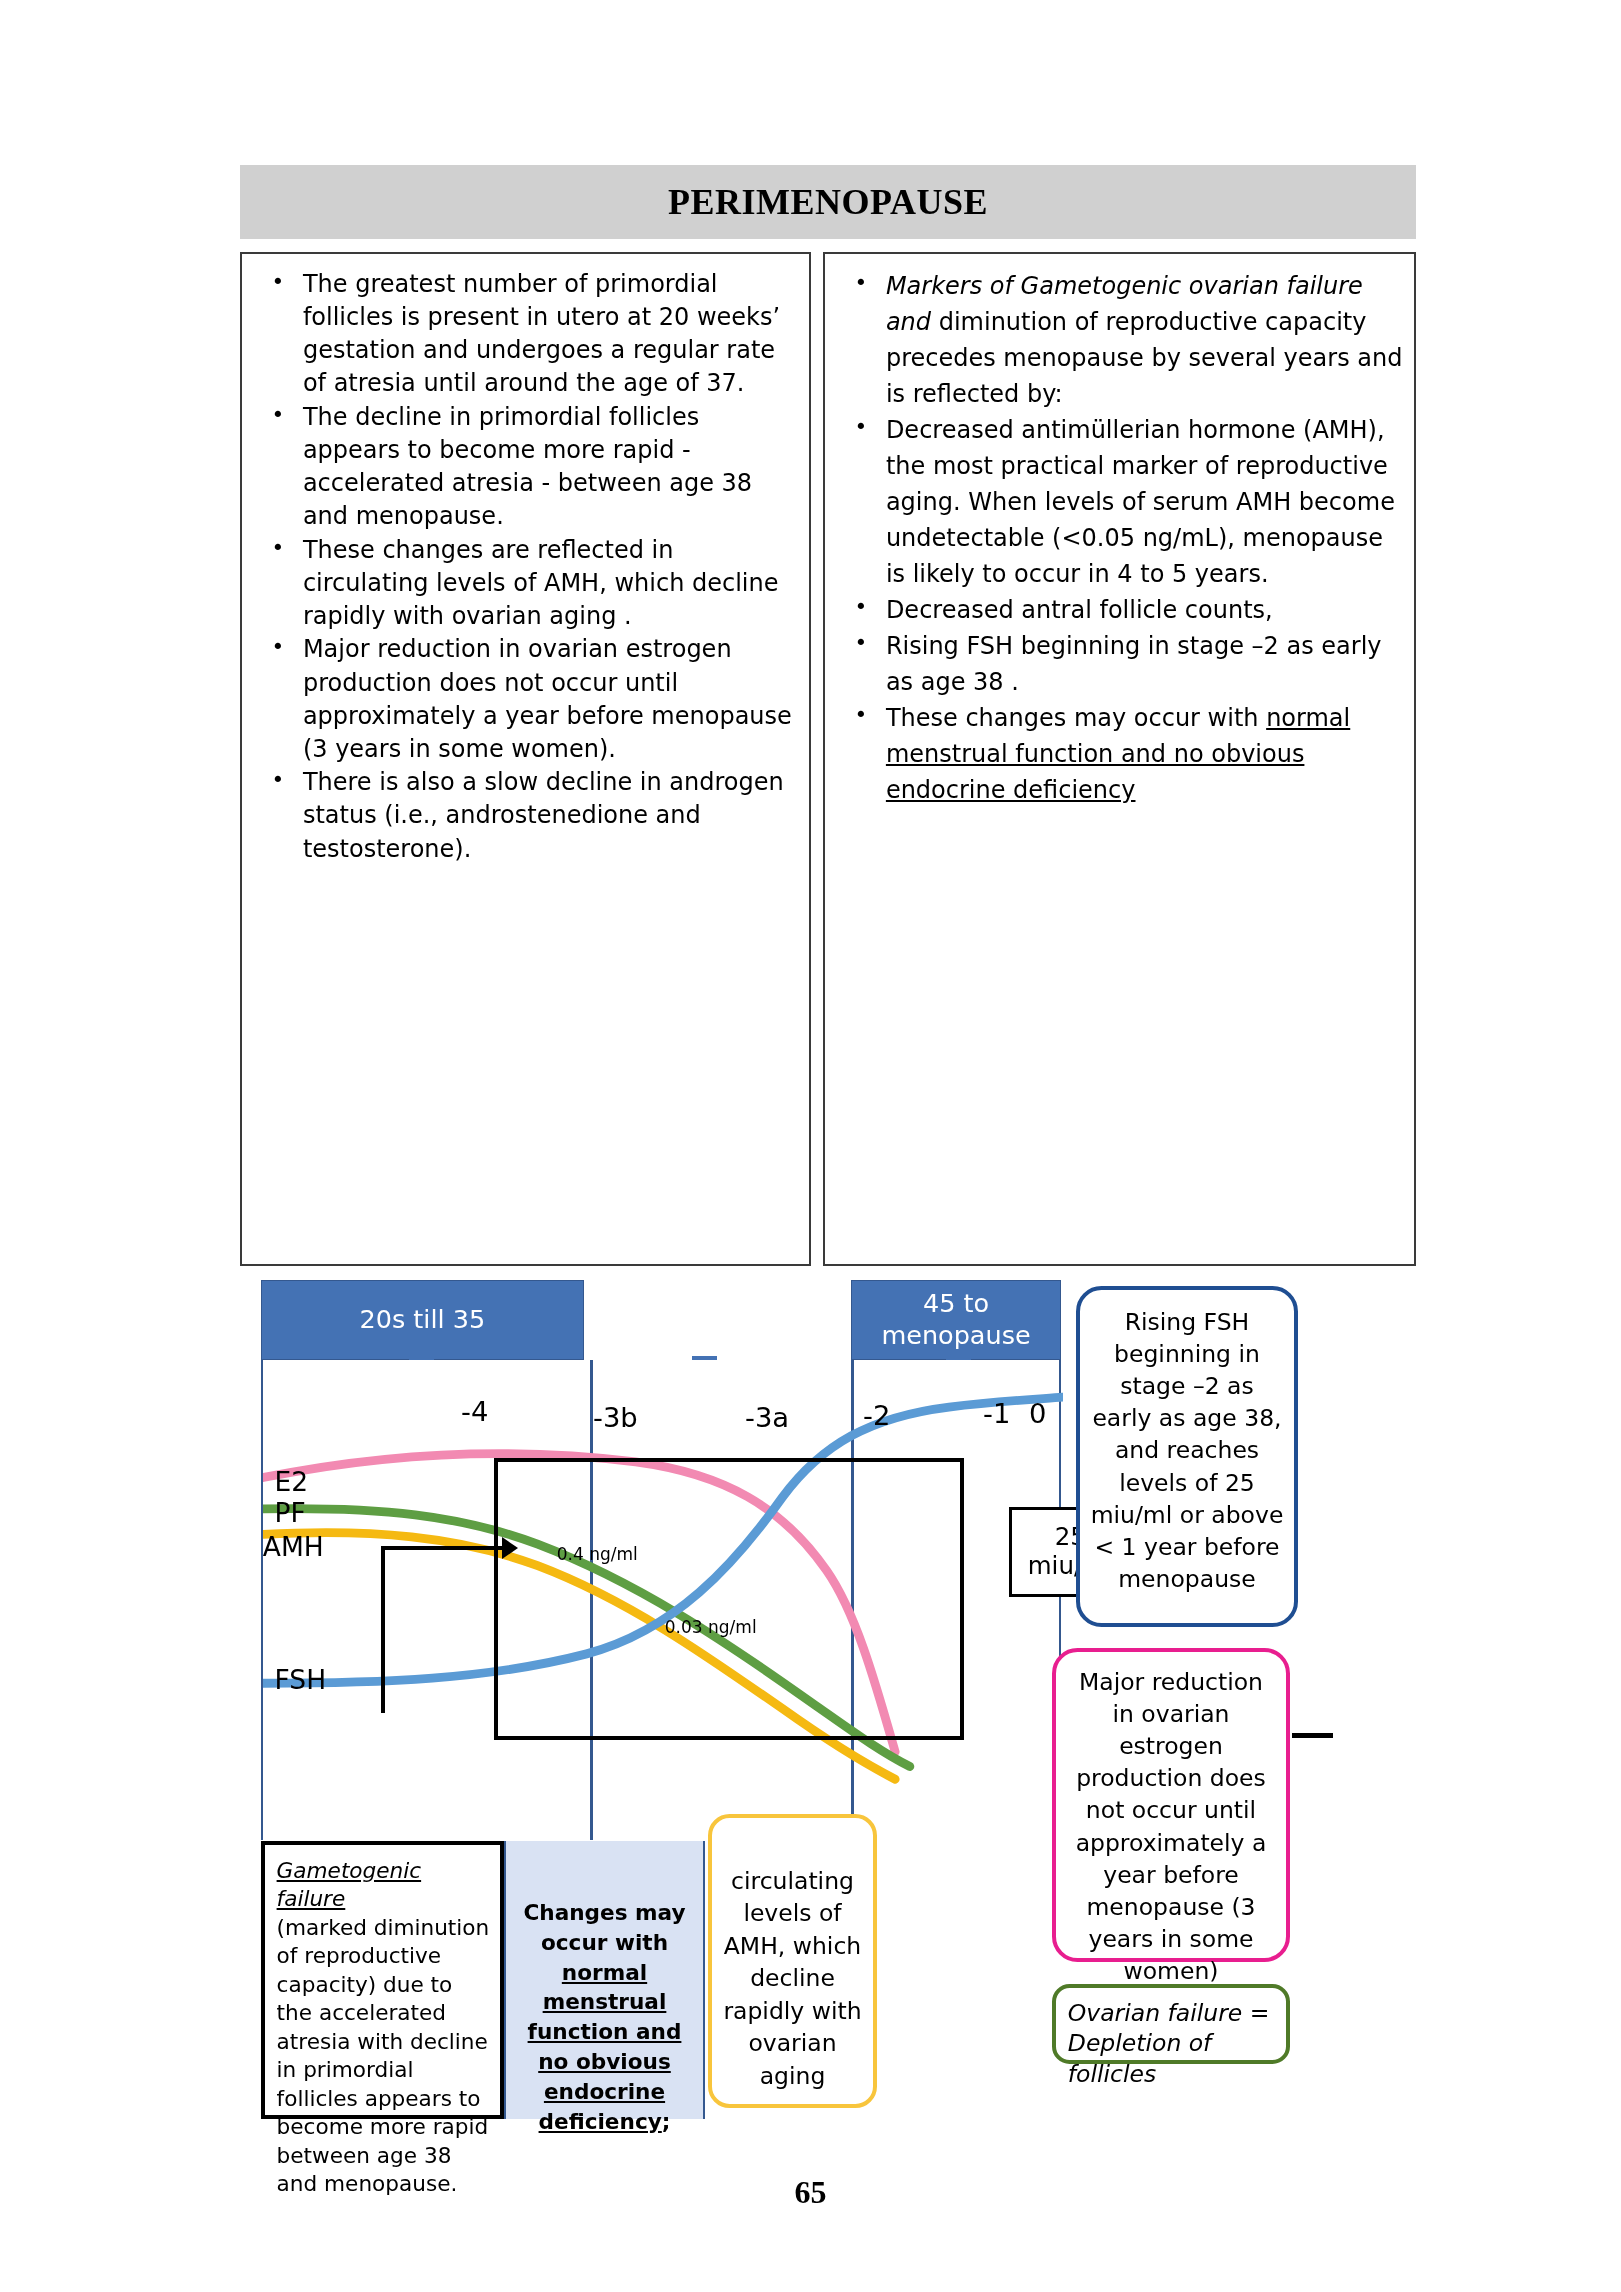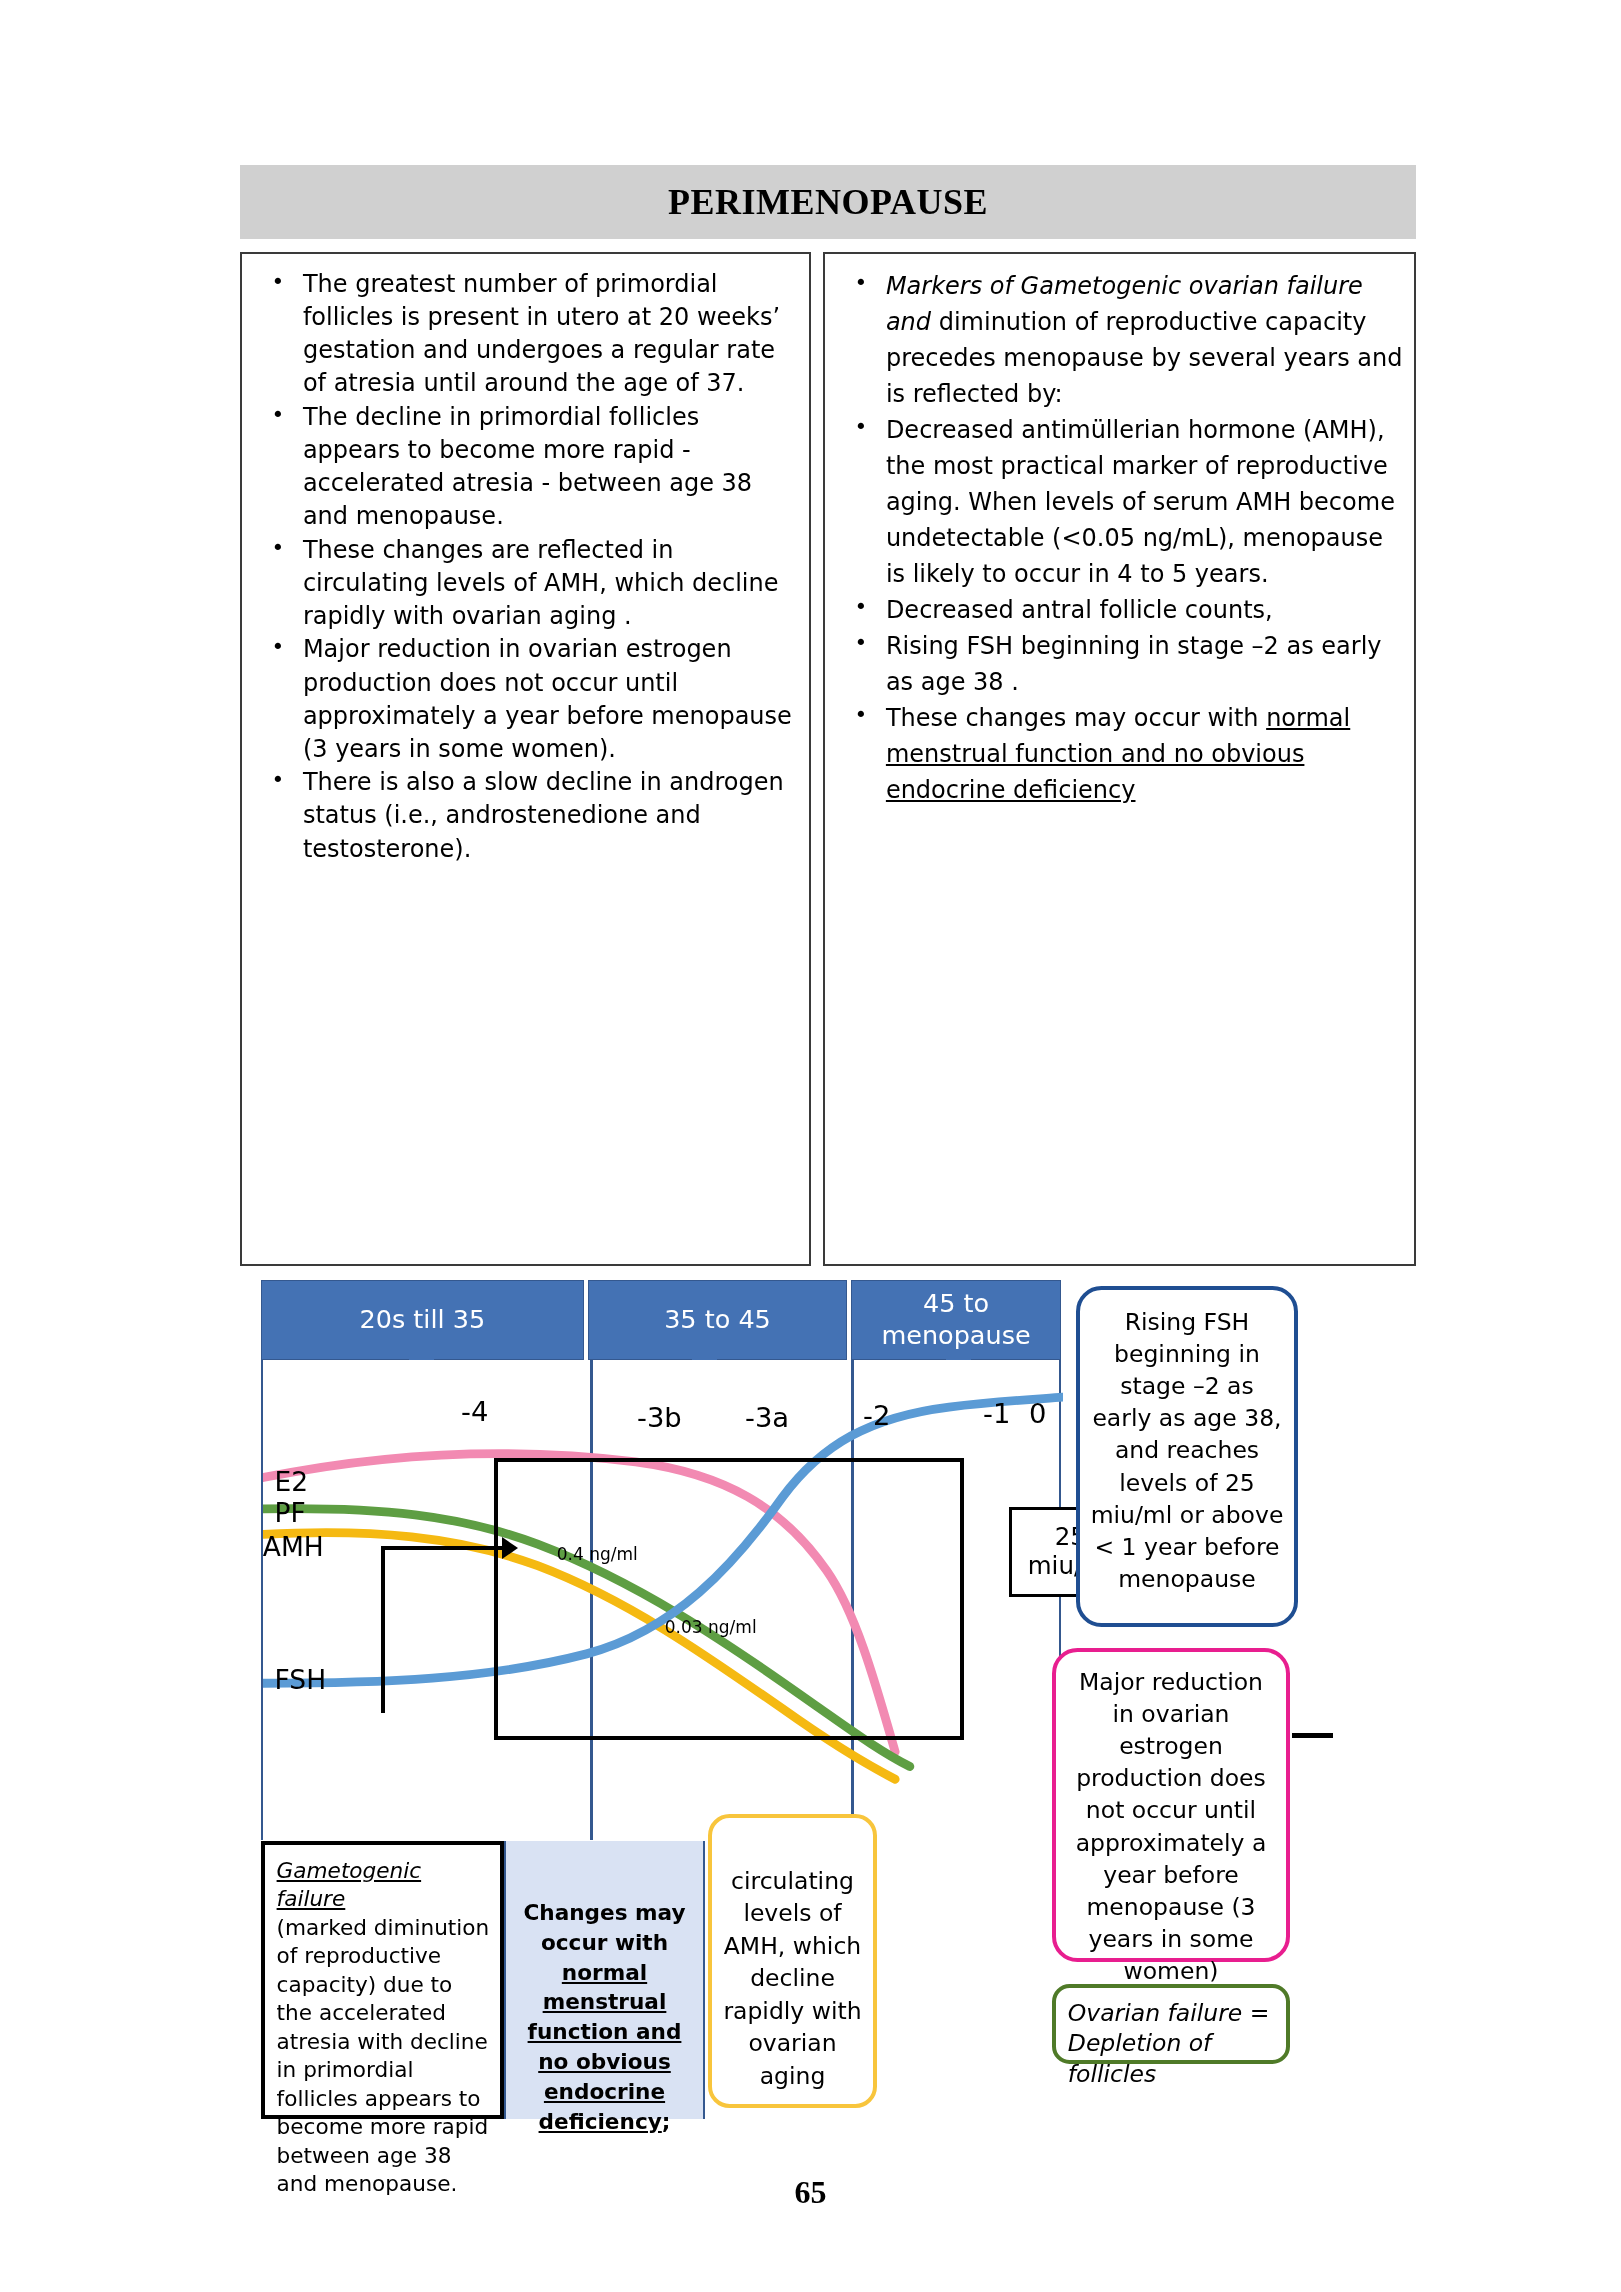--- a/index.html
+++ b/index.html
@@ -290,23 +290,20 @@
       <li>Rising FSH beginning in stage –2 as early as age 38 .</li>
       <li><span>These changes may occur with </span><span class="ul-txt">normal menstrual function and no obvious endocrine deficiency</span></li>
     </ul>
   </div>
 
   <div class="diagram">
 
     <div class="stagebar sb1">
         <span>20s till 35</span>
       </div>
-    <div class="stagebar sb2">
-        <span>35 to 45</span>
-      </div>
     <div class="stagebar sb3">
         <span>45 to menopause</span>
       </div>
 
     <div class="downarrow da1">
         <div class="stem"></div>
         <div class="head"></div>
       </div>
     <div class="downarrow da2">
         <div class="stem"></div>
@@ -343,21 +340,21 @@
       <div class="valuelabel" style="left:294px; top:184px;">0.4 ng/ml</div>
       <div class="valuelabel" style="left:402px; top:257px;">0.03 ng/ml</div>
 
       <div class="miubox">
         <span>25</span>
         <span>miu/ml</span>
       </div>
     </div>
 
     <div class="stagelabel" style="left:211px; top:116px;">-4</div>
-    <div class="stagelabel" style="left:343px; top:122px;margin-left:44px;">-3b</div>
+    <div class="stagelabel" style="left:343px; top:122px;">-3b</div>
     <div class="stagelabel" style="left:495px; top:122px;">-3a</div>
     <div class="stagelabel" style="left:613px; top:120px;">-2</div>
     <div class="stagelabel" style="left:733px; top:118px;">-1</div>
     <div class="stagelabel" style="left:779px; top:118px;">0</div>
 
     <div class="callout callout-fsh">Rising FSH beginning in stage –2 as early as age 38, and reaches levels of 25 miu/ml or above &lt; 1 year before menopause</div>
     <div class="callout callout-estrogen">Major reduction in ovarian estrogen production does not occur until approximately a year before menopause (3 years in some women)</div>
     <div class="stub"></div>
     <div class="callout callout-ovarian">Ovarian failure = Depletion of follicles</div>
 

